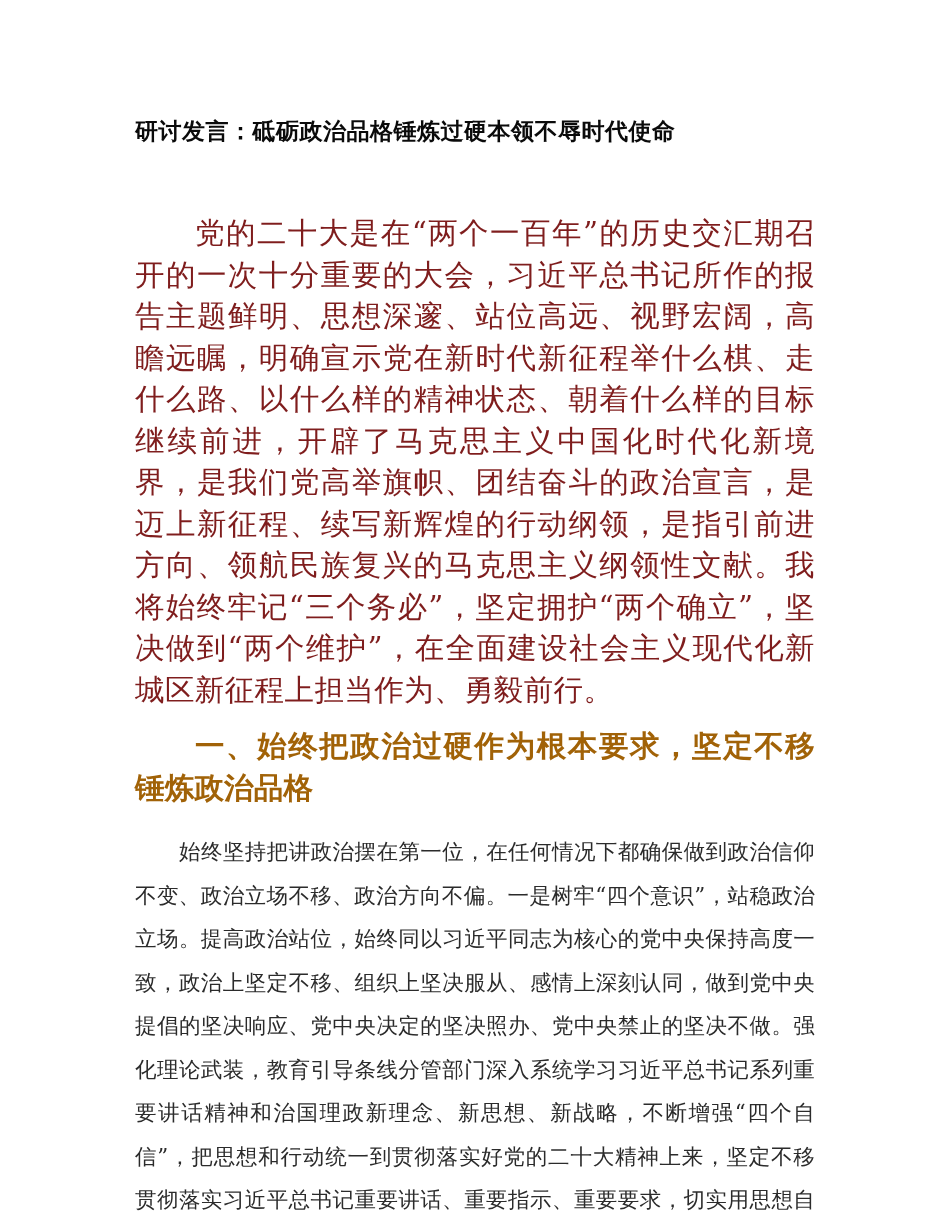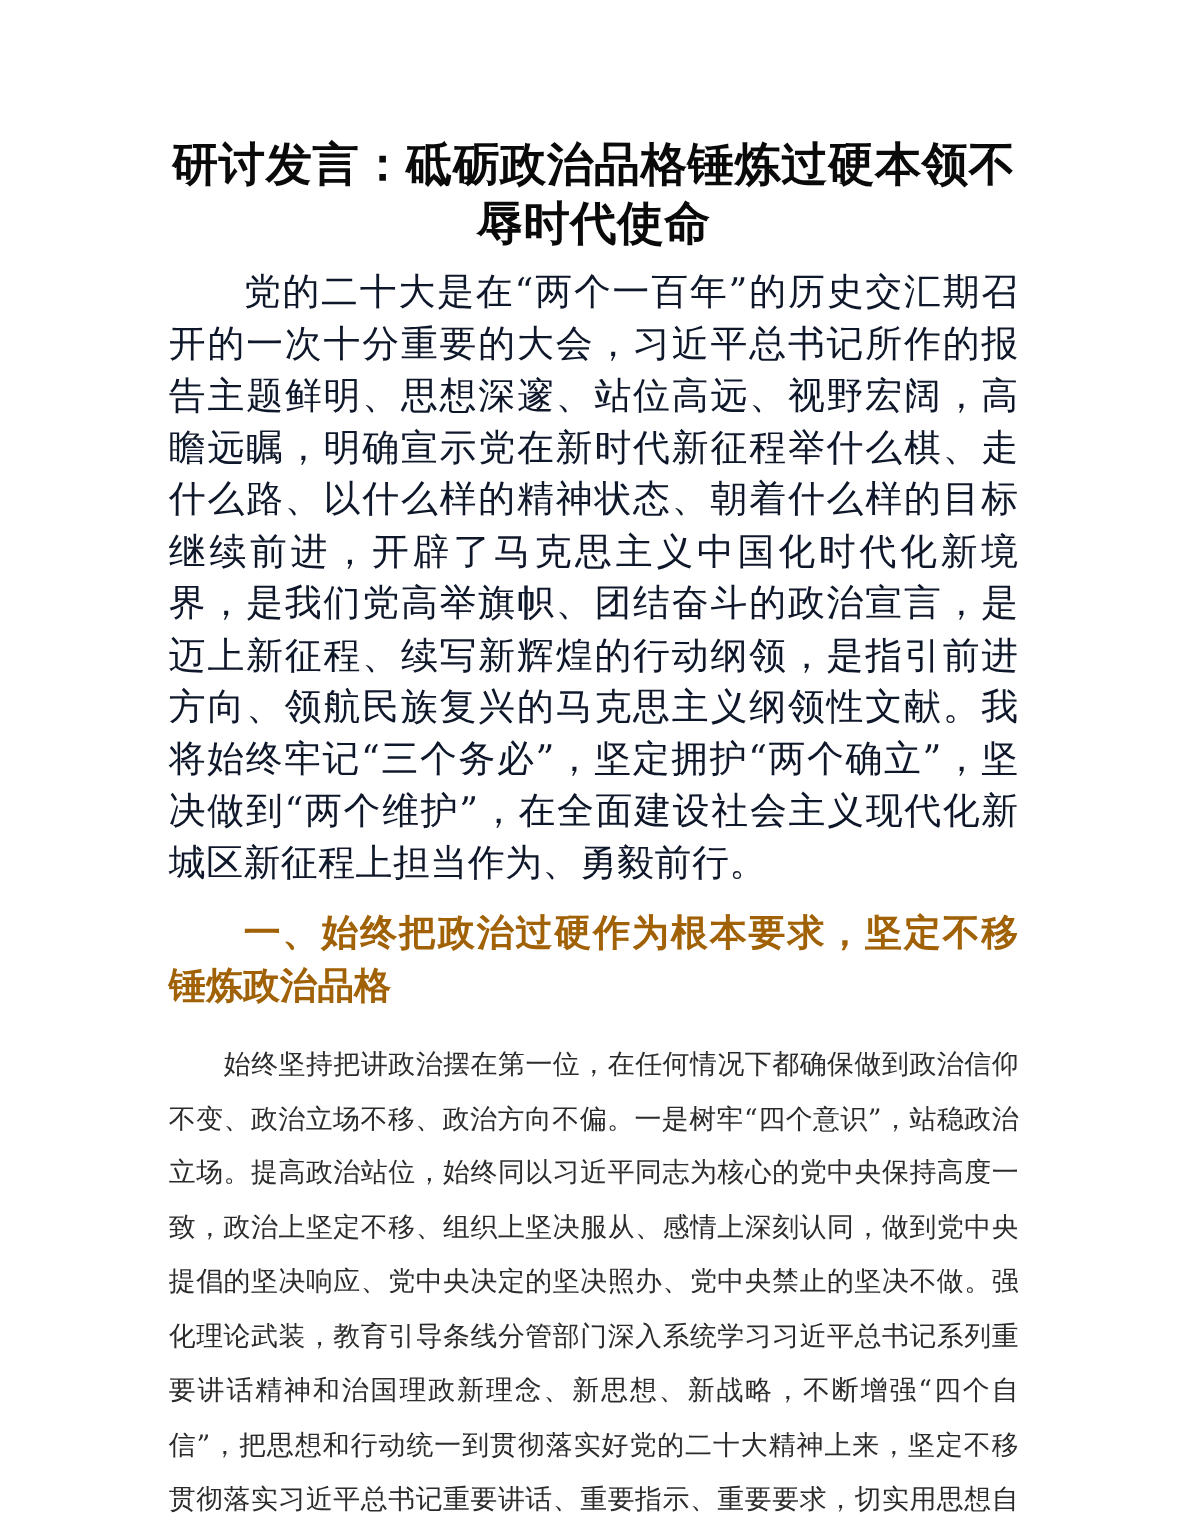--- a/index.html
+++ b/index.html
@@ -30,24 +30,24 @@
     top: 0;
     width: 680px;
   }
 
   
   .doc-title {
     margin: 0;
     padding: 0;
     font-family: "DejaVu Sans", "Liberation Sans", sans-serif;
     font-weight: 700;
-    font-size: 37px;
+    font-size: 23px;
     line-height: 47px;
     letter-spacing: 0.5px;
-    text-align: center;
+    text-align: left;
     color: #0a0a0a;
     position: absolute;
     top: 108px;
     left: 0;
     width: 680px;
   }
 
   
   .body-block {
     position: absolute;
@@ -57,21 +57,21 @@
   }
 
   p.body-para {
     margin: 0 0 0 0;
     font-family: "DejaVu Serif", "Liberation Serif", serif;
     font-size: 29.5px;
     line-height: 41.5px;
     text-align: justify;
     text-align-last: left;
     text-indent: 60px;
-    color: #0f172a;
+    color: #7f1d1d;
     letter-spacing: 0.4px;
     word-break: break-all;
   }
 
   p.section-heading {
     margin: 14px 0 0 0;
     font-family: "DejaVu Serif", "Liberation Serif", serif;
     font-weight: 700;
     font-size: 29.5px;
     line-height: 41.5px;

